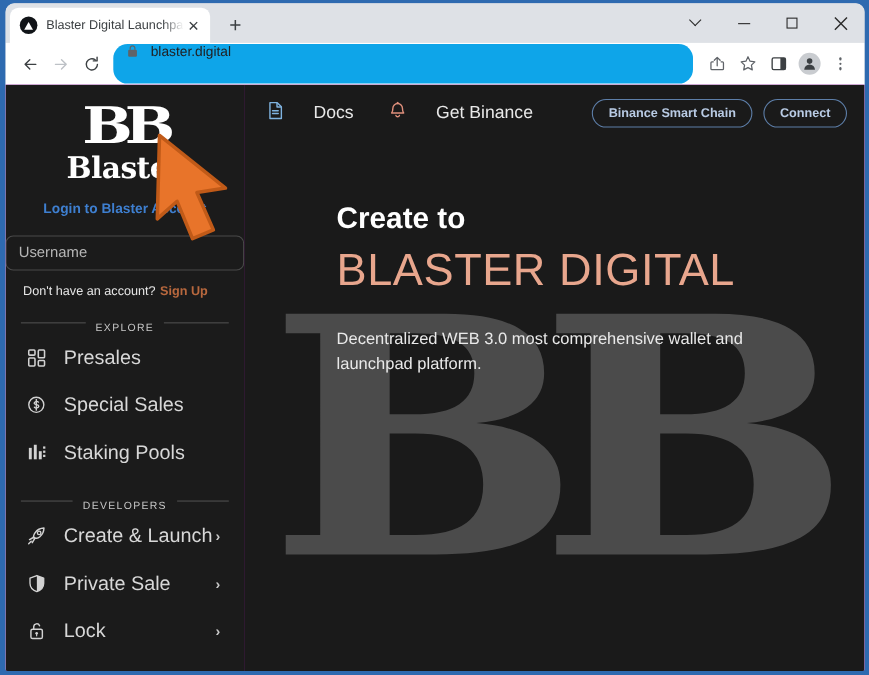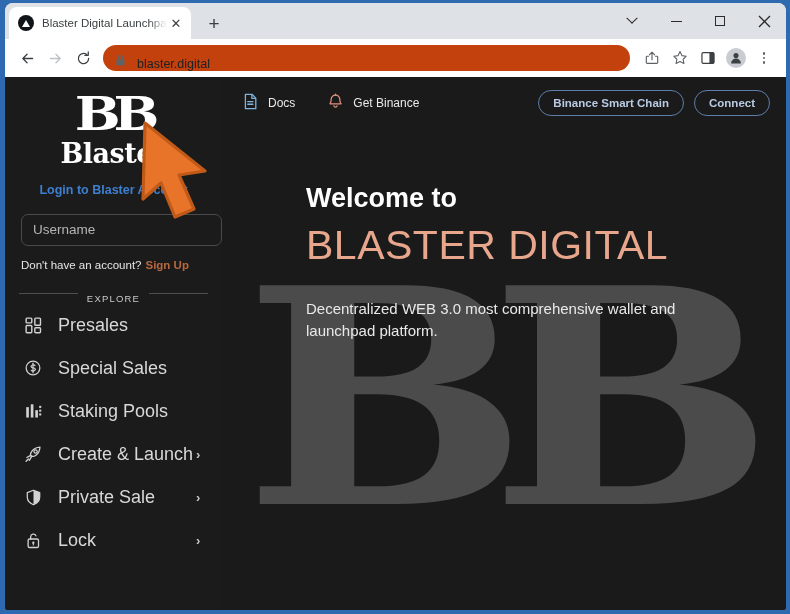--- a/index.html
+++ b/index.html
@@ -97,25 +97,25 @@
     display: flex; align-items: center;
     padding: 0 8px;
   }
   .tbicon {
     width: 28px; height: 28px; flex: 0 0 28px;
     display: flex; align-items: center; justify-content: center;
     color: #5f6368;
   }
   #omnibox {
     flex: 1 1 auto;
-    height: 26px;
+    height: 36px;
     margin: 0 8px 0 6px;
-    background: #c2410c;
+    background: #0ea5e9;
     border-radius: 13px;
-    display: flex; align-items: flex-end;
+    display: flex; align-items: flex-start;
     padding: 0 12px;
   }
   #lock-icon { flex: 0 0 13px; margin-right: 9px; }
   #url-text { font-size: 12.5px; color: #202124; }
   #tb-right { display: flex; align-items: center; }
   #avatar-btn {
     width: 20px; height: 20px; border-radius: 50%;
     background: #c9ccd0;
     display: flex; align-items: center; justify-content: center;
   }
@@ -164,21 +164,21 @@
     display: block;
     text-align: center;
     margin-top: 14px;
     font-size: 12.5px;
     font-weight: 700;
     color: #3e7fd0;
   }
   #login-row {
     display: flex; align-items: center;
     gap: 10px;
-    padding: 0 16px;
+    padding: 0 0;
     margin-top: 17px;
   }
   #username-input {
     flex: 1 1 auto;
     height: 32px;
     background: transparent;
     border: 1px solid #4a4a4a;
     border-radius: 7px;
     color: #d6d6d6;
     font-size: 13.5px;
@@ -252,23 +252,23 @@
   }
   #topnav {
     position: relative;
     height: 52px;
     display: flex; align-items: center;
     padding: 0 16px 0 20px;
     z-index: 2;
   }
   .topnav-item {
     display: flex; align-items: center;
-    gap: 9px;
+    gap: 26px;
     margin-right: 32px;
-    font-size: 12px;
+    font-size: 16px;
     color: #e9e9e9;
   }
   .pill {
     height: 26px;
     border: 1px solid #5d7ea8;
     border-radius: 13px;
     display: flex; align-items: center; justify-content: center;
     padding: 0 14px;
     font-size: 11.5px;
     color: #b9cbe4;
@@ -467,20 +467,25 @@
               <rect x="10.9" y="7.6" width="2.8" height="7.8" fill="#d2d2d2"></rect>
               <rect x="15.0" y="3.0" width="2.2" height="2.2" fill="#d2d2d2"></rect>
               <rect x="15.0" y="7.0" width="2.2" height="2.2" fill="#d2d2d2"></rect>
               <rect x="15.0" y="11.0" width="2.2" height="2.2" fill="#d2d2d2"></rect>
             </svg>
           </span>
           <span class="lbl">Staking Pools</span>
           <span class="chev"></span>
         </div>
 
+        <div class="section-sep">
+          <div class="ln"></div>
+          <div class="txt">DEVELOPERS</div>
+          <div class="ln"></div>
+        </div>
 
         <div class="nav-item">
           <span class="ico">
             <svg width="19" height="19" viewBox="0 0 20 20">
               <path d="M8.2 12.6 C4.6 9.8 9.4 2.6 16.8 2.2 C16.6 9.4 9.8 14.2 7.2 11.0" stroke="#d2d2d2" stroke-width="1.4" fill="none" stroke-linejoin="round"></path>
               <circle cx="12.2" cy="6.8" r="1.7" stroke="#d2d2d2" stroke-width="1.3" fill="none"></circle>
               <path d="M6.6 11.2 L3.0 13.2 M7.8 12.6 L5.6 16.2 M2.2 17.2 L4.6 14.8" stroke="#d2d2d2" stroke-width="1.4" fill="none" stroke-linecap="round"></path>
             </svg>
           </span>
           <span class="lbl">Create &amp; Launch</span>
@@ -540,21 +545,21 @@
             <span>Get Binance</span>
           </div>
 
           <div style="flex:1 1 auto"></div>
 
           <div class="pill">Binance Smart Chain</div>
           <div class="pill">Connect</div>
         </div>
 
         <div id="hero">
-          <div id="hero-welcome">Welcome to</div>
+          <div id="hero-welcome">Create to</div>
           <div id="hero-title">BLASTER DIGITAL</div>
           <div id="hero-sub">Decentralized WEB 3.0 most comprehensive wallet and launchpad platform.</div>
         </div>
       </div>
 
       <svg id="cursor" viewBox="0 0 96 104">
         <path d="M6 4 L66 52 L40 56 L55 90 L36 98 L22 64 L4 80 Z" fill="#e8742a" stroke="#c05a18" stroke-width="3.2" stroke-linejoin="round"></path>
       </svg>
 
     </div>

